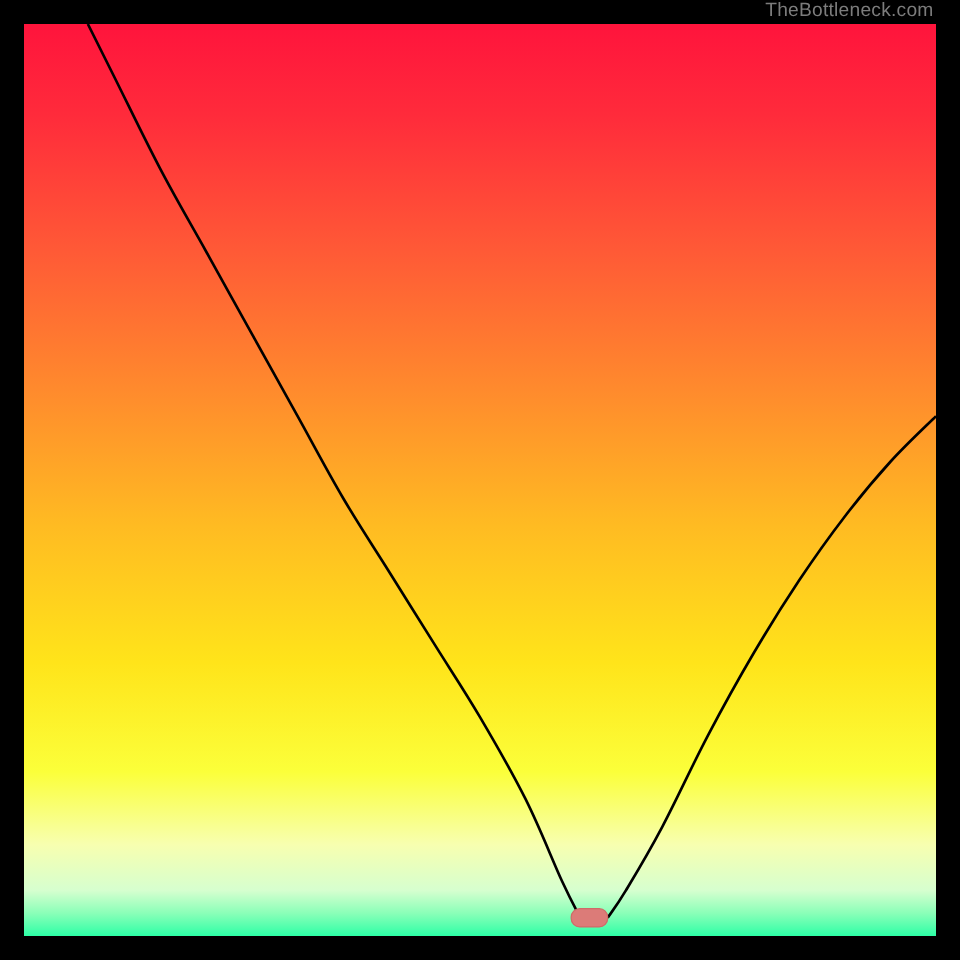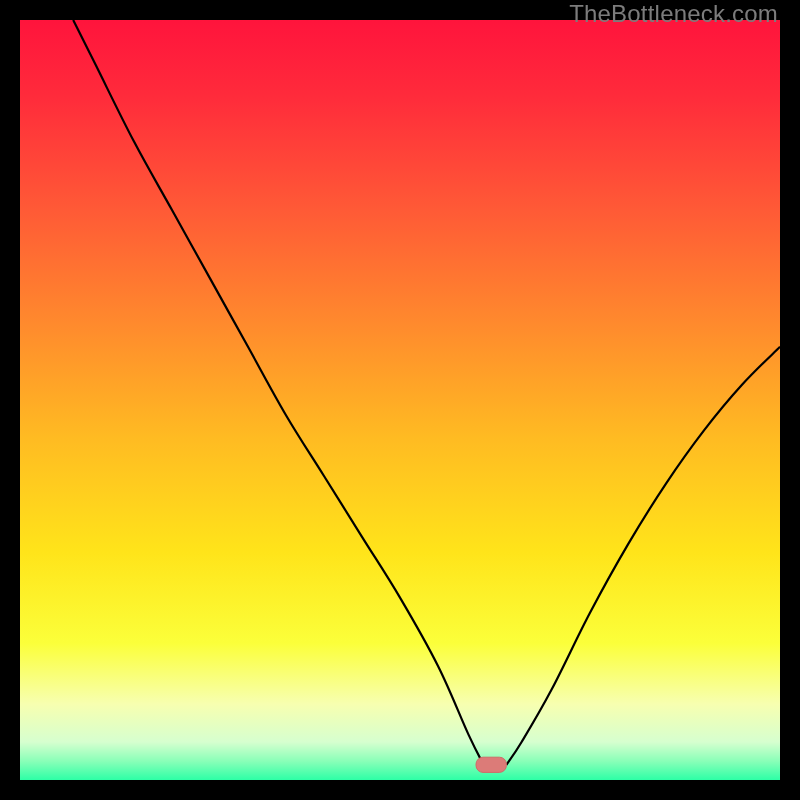--- a/index.html
+++ b/index.html
@@ -24,21 +24,21 @@
     left: 0;
     top: 0;
     width: 760px;
     height: 760px;
   }
   .watermark {
     position: absolute;
     top: 0px;
     right: 22px;
     color: #7c7c7c;
-    font-size: 24px;
+    font-size: 16px;
     font-weight: 500;
     letter-spacing: 0.2px;
     user-select: none;
   }
   svg { display: block; }
 </style>
 </head>
 <body>
 
 <div class="frame">

